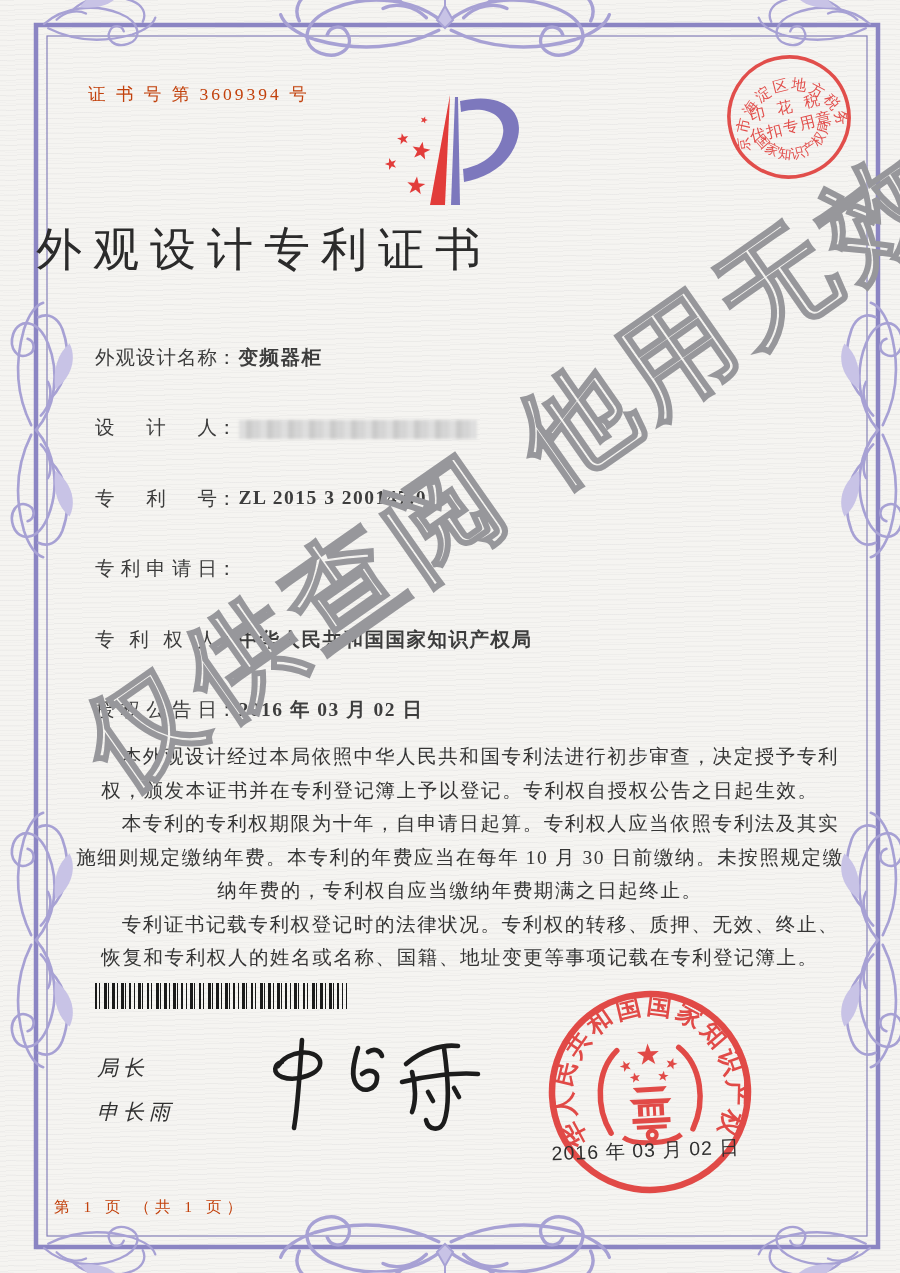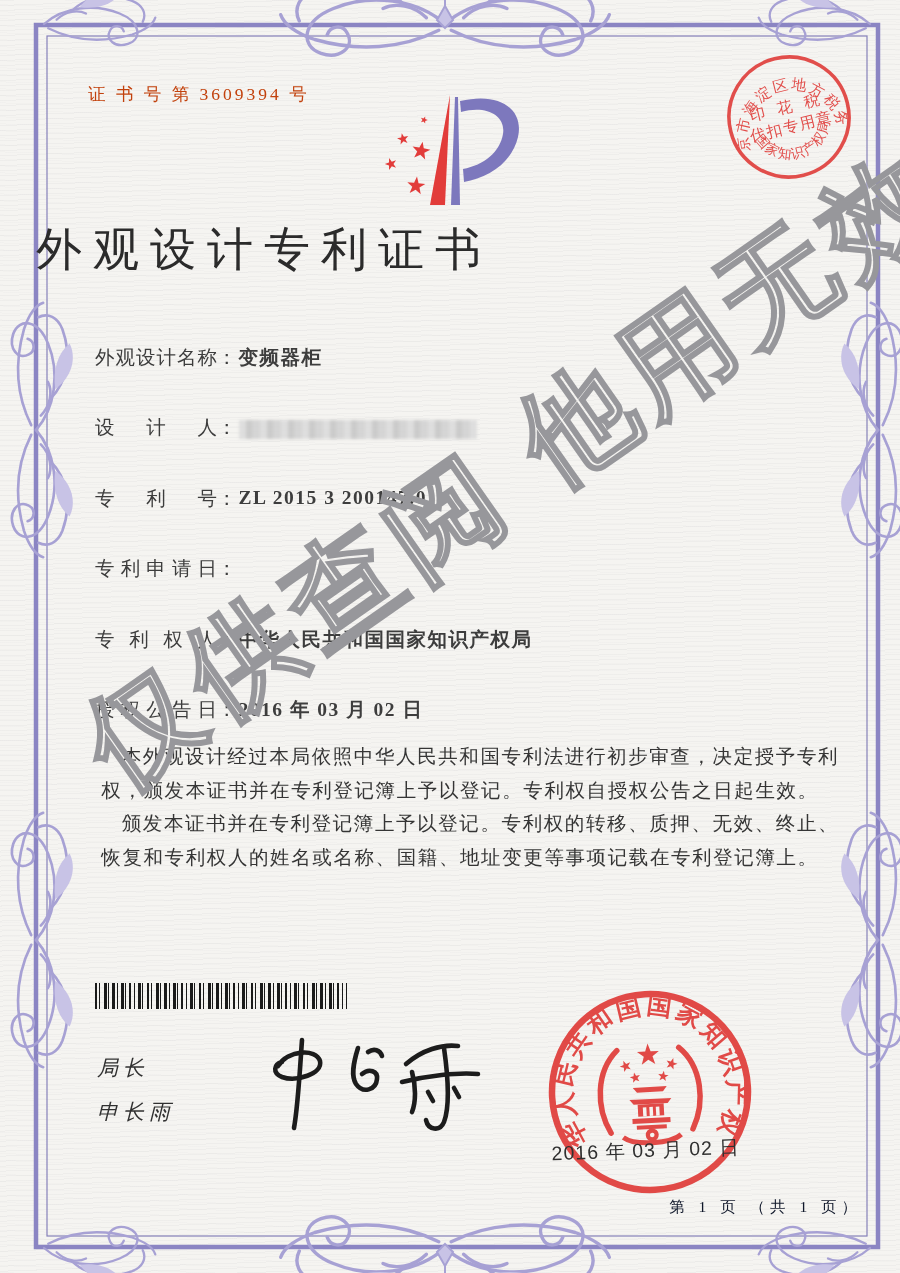--- a/index.html
+++ b/index.html
@@ -58,22 +58,22 @@
       #1a1a1a 26px 29px, rgba(0,0,0,0) 29px 30px,
       #1a1a1a 30px 31px, rgba(0,0,0,0) 31px 34px,
       #1a1a1a 34px 36px, rgba(0,0,0,0) 36px 39px,
       #1a1a1a 39px 40px, rgba(0,0,0,0) 40px 43px,
       #1a1a1a 43px 46px, rgba(0,0,0,0) 46px 47px,
       #1a1a1a 47px 48px, rgba(0,0,0,0) 48px 52px);
   }
   .director{position:absolute;left:97px;top:1046px;font-size:21px;letter-spacing:5px;color:#303030;line-height:44px;font-style:italic;}
   .signature{position:absolute;left:230px;top:1028px;z-index:4;}
   .footer{
-    position:absolute;left:20px;top:1197px;width:842px;text-align:right;
-    font-size:15.5px;letter-spacing:5px;color:#0f172a;
+    position:absolute;left:54px;top:1197px;width:842px;text-align:left;
+    font-size:15.5px;letter-spacing:5px;color:#c2410c;
   }
   .watermark{
     position:absolute;left:20px;top:438px;width:860px;z-index:3;
     text-align:center;
     transform:rotate(-35deg);
     font-family:"Liberation Sans", sans-serif;
     font-size:112px;font-weight:700;letter-spacing:10px;white-space:nowrap;
     color:rgba(255,255,255,0);
     -webkit-text-stroke:2.5px #97979b;
     pointer-events:none;
@@ -210,21 +210,22 @@
           <span>告</span>
           <span>日</span>
         </span>
         <span class="fcolon">：</span>
         <span class="fvalue">2016 年 03 月 02 日</span>
       </div>
     </div>
 
   <div class="paragraphs" id="paragraphs">
       <p>本外观设计经过本局依照中华人民共和国专利法进行初步审查，决定授予专利权，颁发本证书并在专利登记簿上予以登记。专利权自授权公告之日起生效。</p>
-      <p>颁发本证书并在专利登记簿上予以登记。专利权的转移、质押、无效、终止、恢复和专利权人的姓名或名称、国籍、地址变更等事项记载在专利登记簿上。</p>
+      <p>本专利的专利权期限为十年，自申请日起算。专利权人应当依照专利法及其实施细则规定缴纳年费。本专利的年费应当在每年 10 月 30 日前缴纳。未按照规定缴纳年费的，专利权自应当缴纳年费期满之日起终止。</p>
+      <p>专利证书记载专利权登记时的法律状况。专利权的转移、质押、无效、终止、恢复和专利权人的姓名或名称、国籍、地址变更等事项记载在专利登记簿上。</p>
     </div>
 
   <div class="barcode"></div>
 
   <div class="director">
     <div>局长</div>
     <div>申长雨</div>
   </div>
 
   <div class="footer">第 1 页 （共 1 页）</div>

